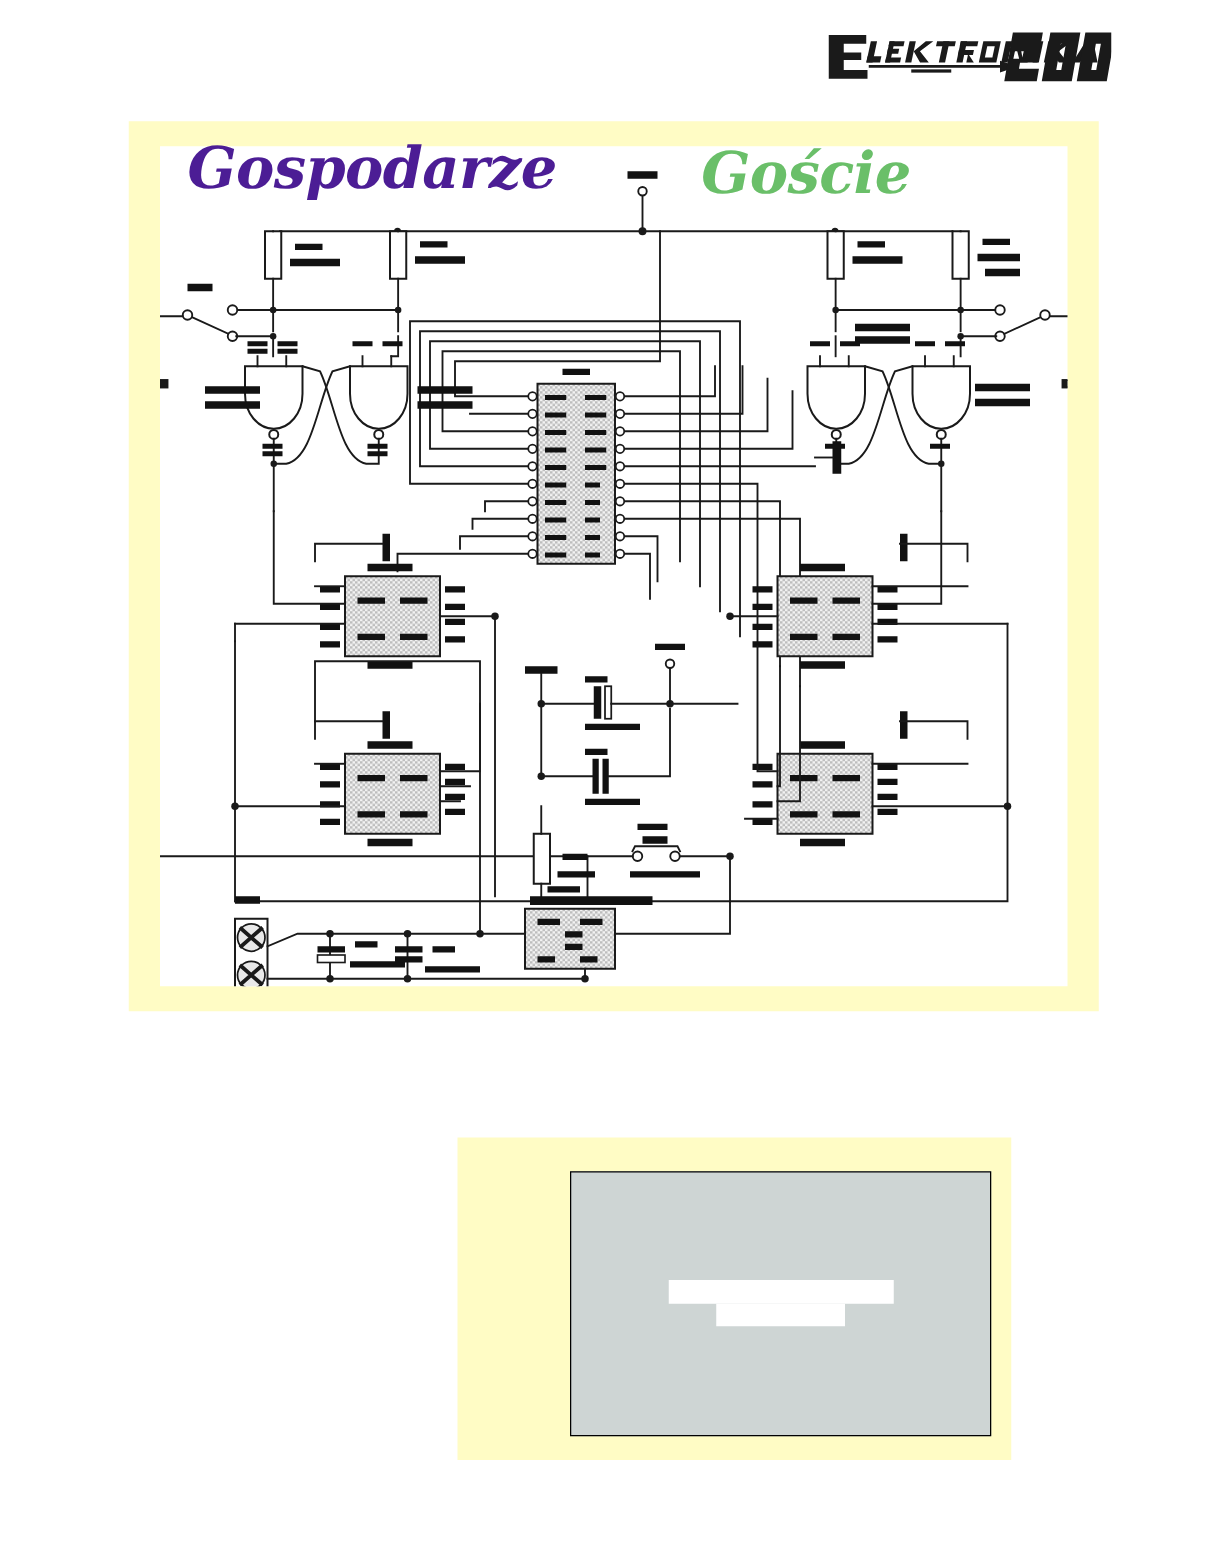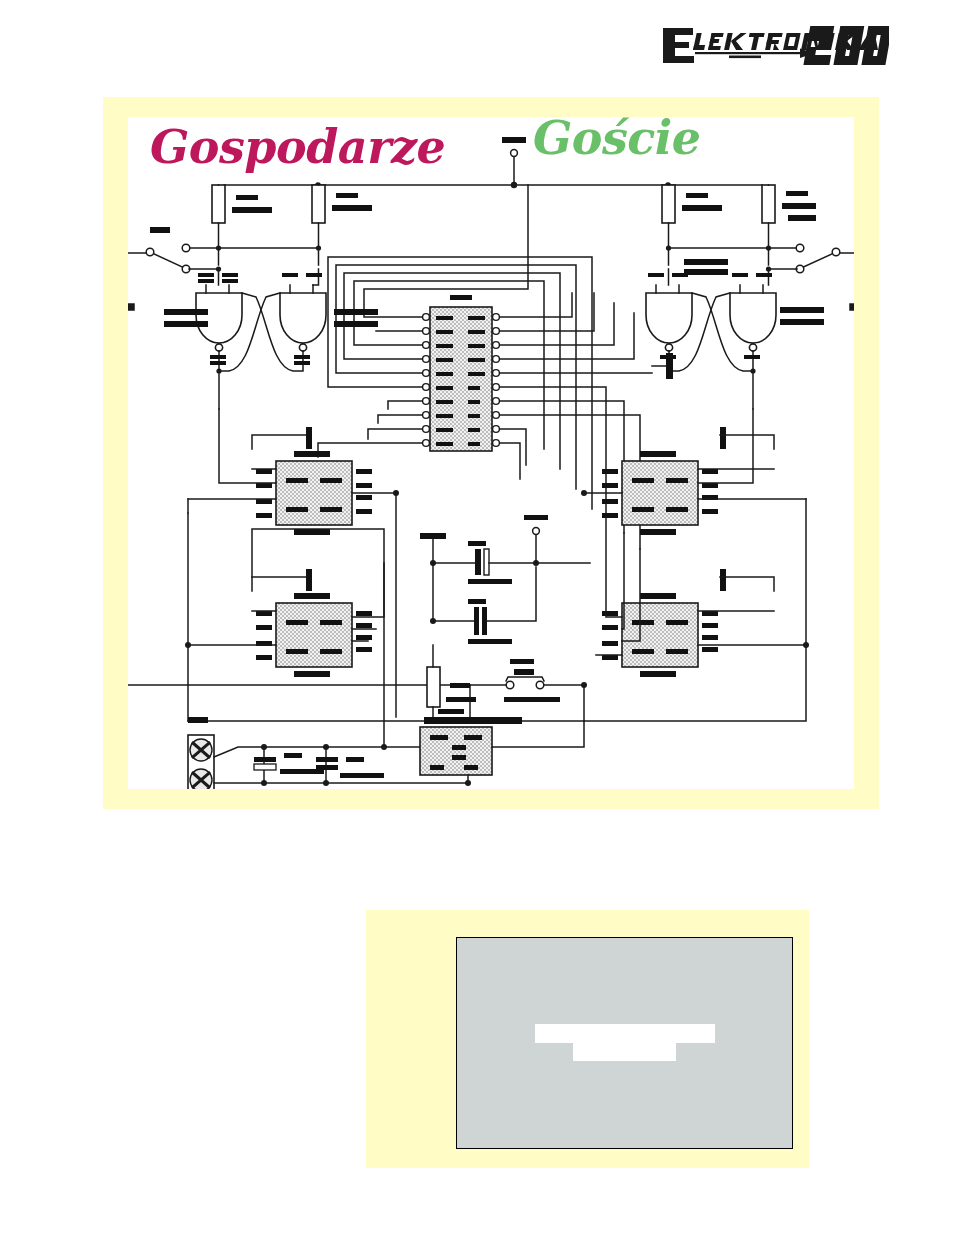--- a/index.html
+++ b/index.html
@@ -40,22 +40,22 @@
     position:absolute;
     font-family:"DejaVu Serif", serif;
     font-style:italic;
     font-weight:bold;
     font-size:46px;
     letter-spacing:-0.5px;
     white-space:nowrap;
     line-height:1;
     user-select:none;
   }
-  .team-home{ left:150px; top:124px; color:#be185d; }
-  .team-guest{ left:533px; top:115px; color:#6abf69; }
+  .team-home{ left:150px; top:111px; color:#4c1d95; }
+  .team-guest{ left:561px; top:115px; color:#6abf69; }
 
   
   .photo-panel{
     position:absolute;
     left:366px; top:910px;
     width:443px; height:258px;
     background:#fffcc5;
   }
   .photo-frame{
     position:absolute;

